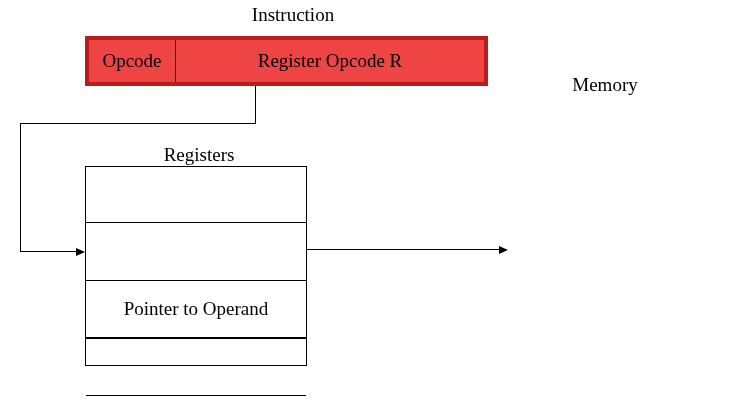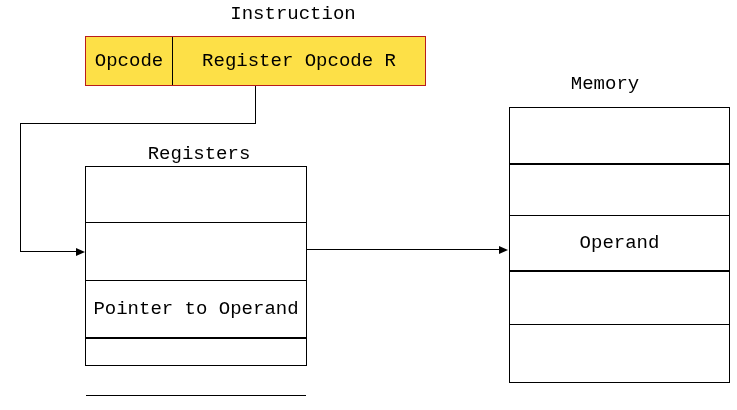--- a/index.html
+++ b/index.html
@@ -6,21 +6,21 @@
     margin: 0;
     padding: 0;
     background: #ffffff;
   }
   #canvas {
     position: relative;
     width: 737px;
     height: 410px;
     background: #ffffff;
     overflow: hidden;
-    font-family: Liberation Mono, monospace;
+    font-family: Liberation Serif, serif;
     color: #000000;
   }
 
   
   .caption {
     position: absolute;
     font-size: 19px;
     line-height: 19px;
     color: #000;
     white-space: nowrap;
@@ -29,27 +29,27 @@
   }
   #caption-instruction { left: 185px; top: 5px; width: 216px; }
   #caption-registers   { left: 104px; top: 145px; width: 190px; }
   #caption-memory      { left: 512px; top: 75px;  width: 186px; }
 
   
   #instruction-box {
     position: absolute;
     left: 85px;
     top: 36px;
-    width: 341px;
+    width: 403px;
     height: 50px;
     box-sizing: border-box;
-    border: 1px solid #b91c1c;
+    border: 4px solid #b91c1c;
     display: flex;
     align-items: stretch;
-    background: #fde047;
+    background: #ef4444;
   }
   #instruction-field-opcode {
     box-sizing: border-box;
     width: 87px;
     border-right: 1px solid #000;
     display: flex;
     align-items: center;
     justify-content: center;
     font-size: 19px;
   }
@@ -119,27 +119,20 @@
   </div>
 
   <div class="cellstack" id="registers-box">
     <div class="cell div-thin" style="height:56px"></div>
     <div class="cell div-thin" style="height:58px"></div>
     <div class="cell div-thick" style="height:58px">Pointer to Operand</div>
     <div class="cell div-thin" style="height:57px"></div>
     <div class="cell div-none" style="height:57px"></div>
   </div>
 
-  <div class="cellstack" id="memory-box">
-    <div class="cell div-thick" style="height:57px"></div>
-    <div class="cell div-thin" style="height:51px"></div>
-    <div class="cell div-thick" style="height:56px">Operand</div>
-    <div class="cell div-thin" style="height:53px"></div>
-    <div class="cell div-none" style="height:55px"></div>
-  </div>
 
   <div class="line-v" style="left:255px; top:86px; height:38px;"></div>
   <div class="line-h" style="left:20px; top:123px; width:236px;"></div>
   <div class="line-v" style="left:20px; top:123px; height:128px;"></div>
   <div class="line-h" style="left:20px; top:251px; width:56px;"></div>
   <div class="arrowhead" style="left:76px; top:248px;"></div>
 
   <div class="line-h" style="left:307px; top:249px; width:192px;"></div>
   <div class="arrowhead" style="left:499px; top:246px;"></div>
 

